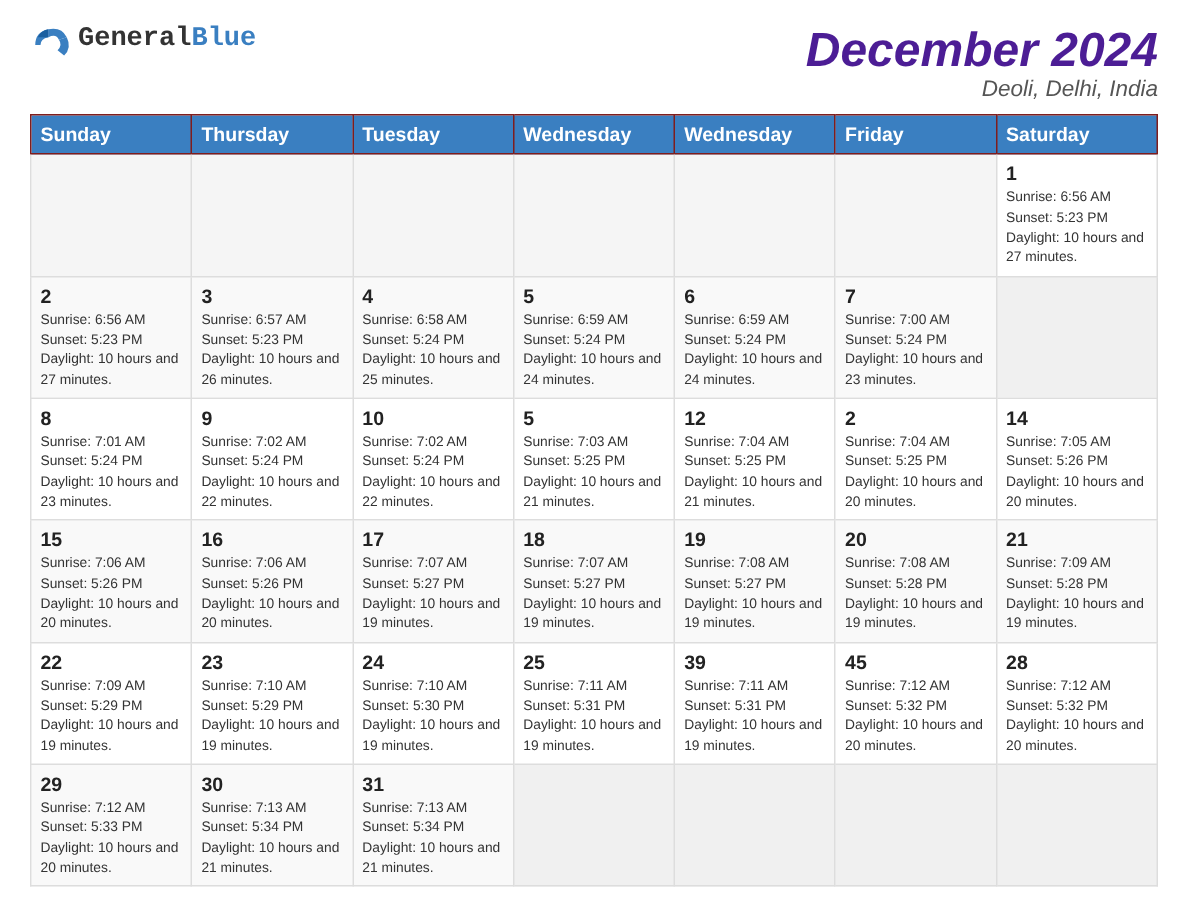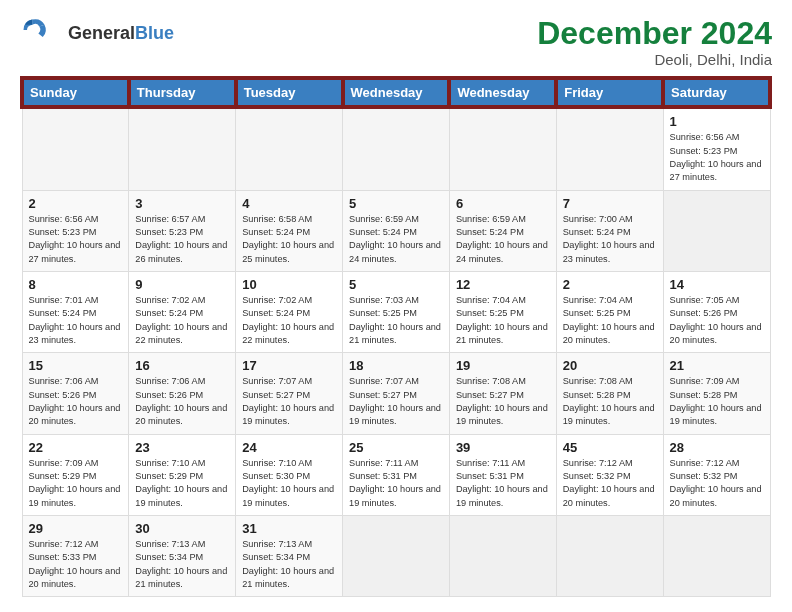--- a/index.html
+++ b/index.html
@@ -15,22 +15,23 @@
       padding: 16px 20px 10px 20px;
     }
     .header-row {
       display: flex;
       align-items: flex-start;
       justify-content: space-between;
       margin-bottom: 8px;
     }
     .logo {
       display: flex;
-      align-items: flex-end;
-      gap: 20px;
+      align-items: flex-start;
+      gap: 4px;
+      font-family: Liberation Mono, monospace;
     }
     .logo-text-general {
       font-size: 18px;
       font-weight: bold;
       color: #333;
     }
     .logo-text-blue {
       font-size: 18px;
       font-weight: bold;
       color: #3a7fc1;
@@ -38,40 +39,42 @@
     .logo-icon {
       width: 28px;
       height: 28px;
     }
     .title-block {
       text-align: right;
     }
     .calendar-title {
       font-size: 32px;
       font-weight: bold;
-      color: #15803d;
+      color: #4c1d95;
       line-height: 1.1;
+      font-style: italic;
     }
     .calendar-subtitle {
       font-size: 15px;
       color: #555;
+      font-style: italic;
     }
     .calendar {
       width: 100%;
       border-collapse: collapse;
       table-layout: fixed;
     }
     .calendar th {
       background-color: #3a7fc1;
       color: #fff;
       text-align: left;
       padding: 5px 6px;
       font-size: 13px;
       font-weight: bold;
-      border: 4px solid #7f1d1d;
+      border: 1px solid #7f1d1d;
     }
     .calendar td {
       vertical-align: top;
       padding: 5px 6px;
       font-size: 9.5px;
       color: #333;
       border: 1px solid #ddd;
       background: #fff;
       height: 78px;
     }

